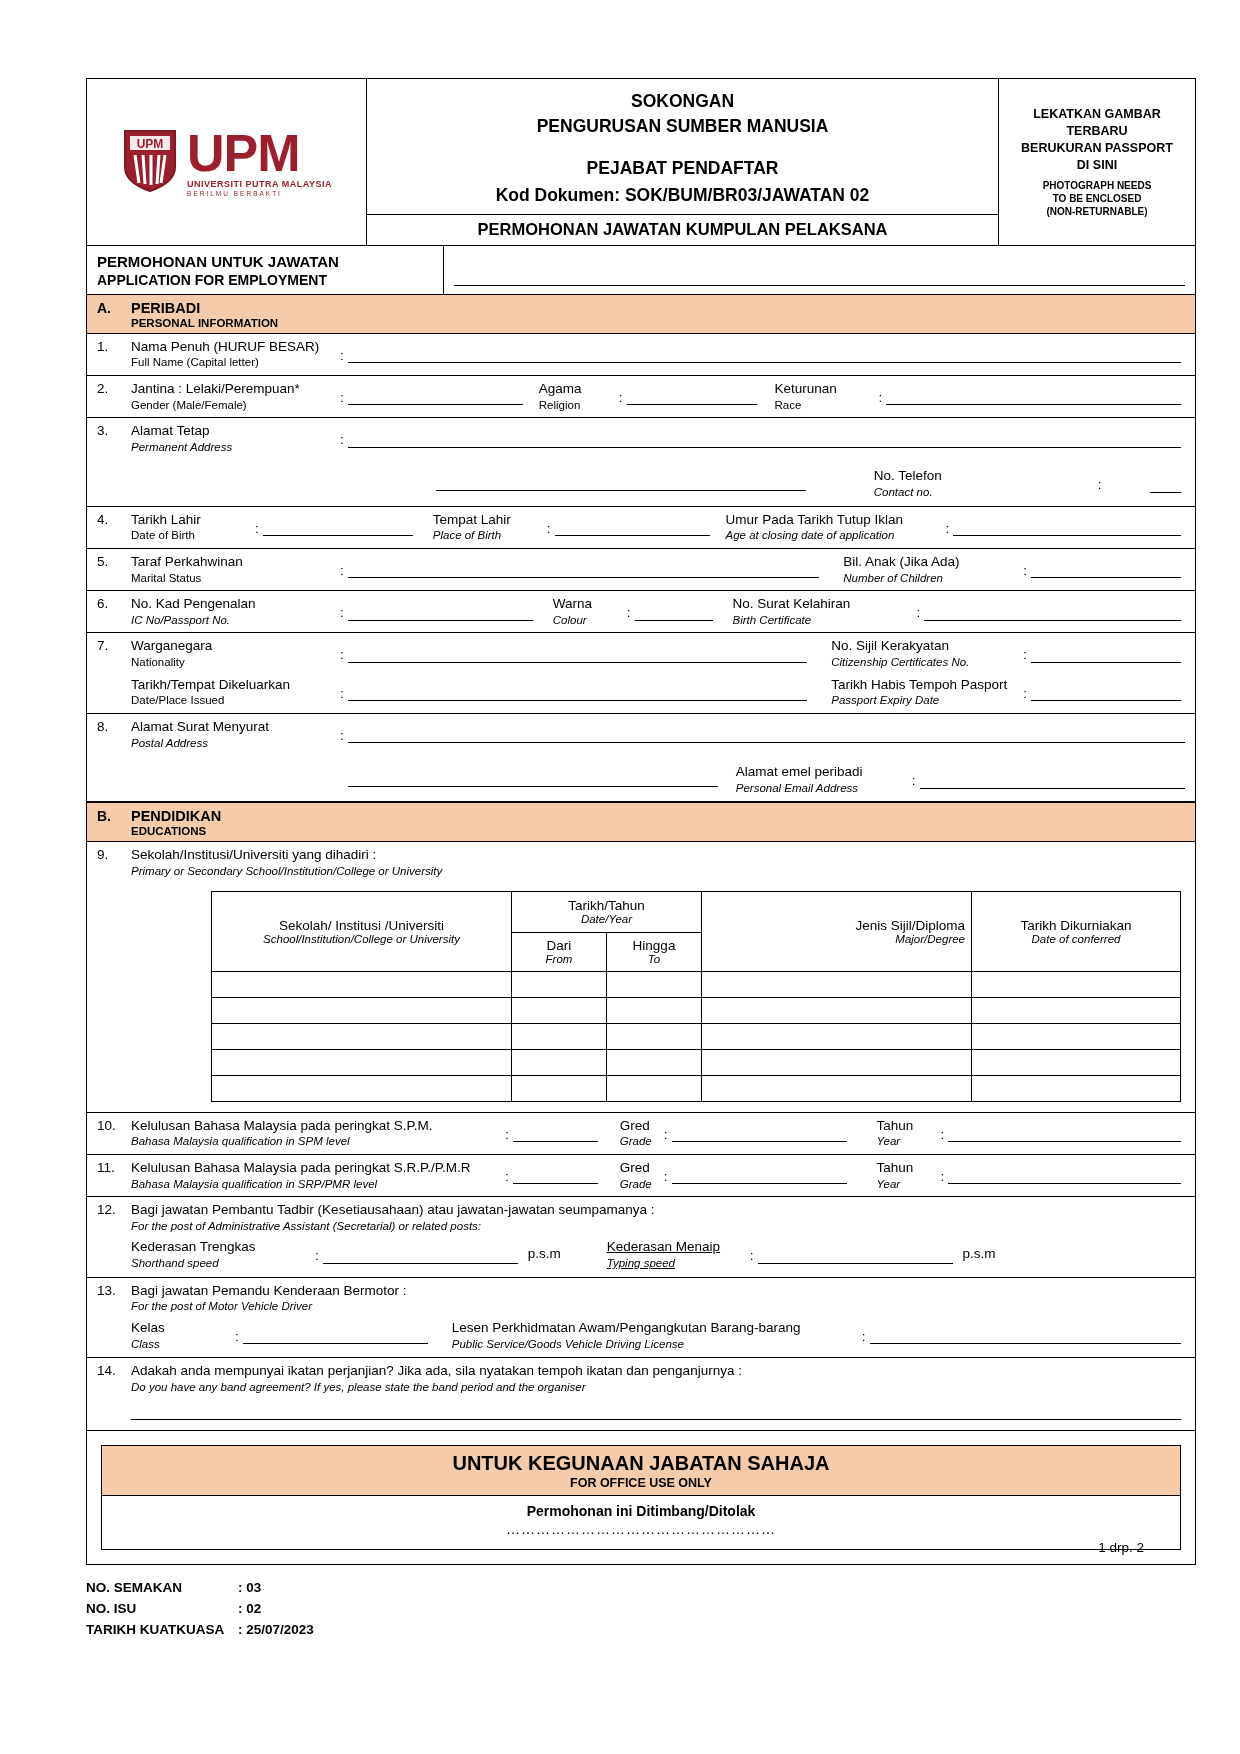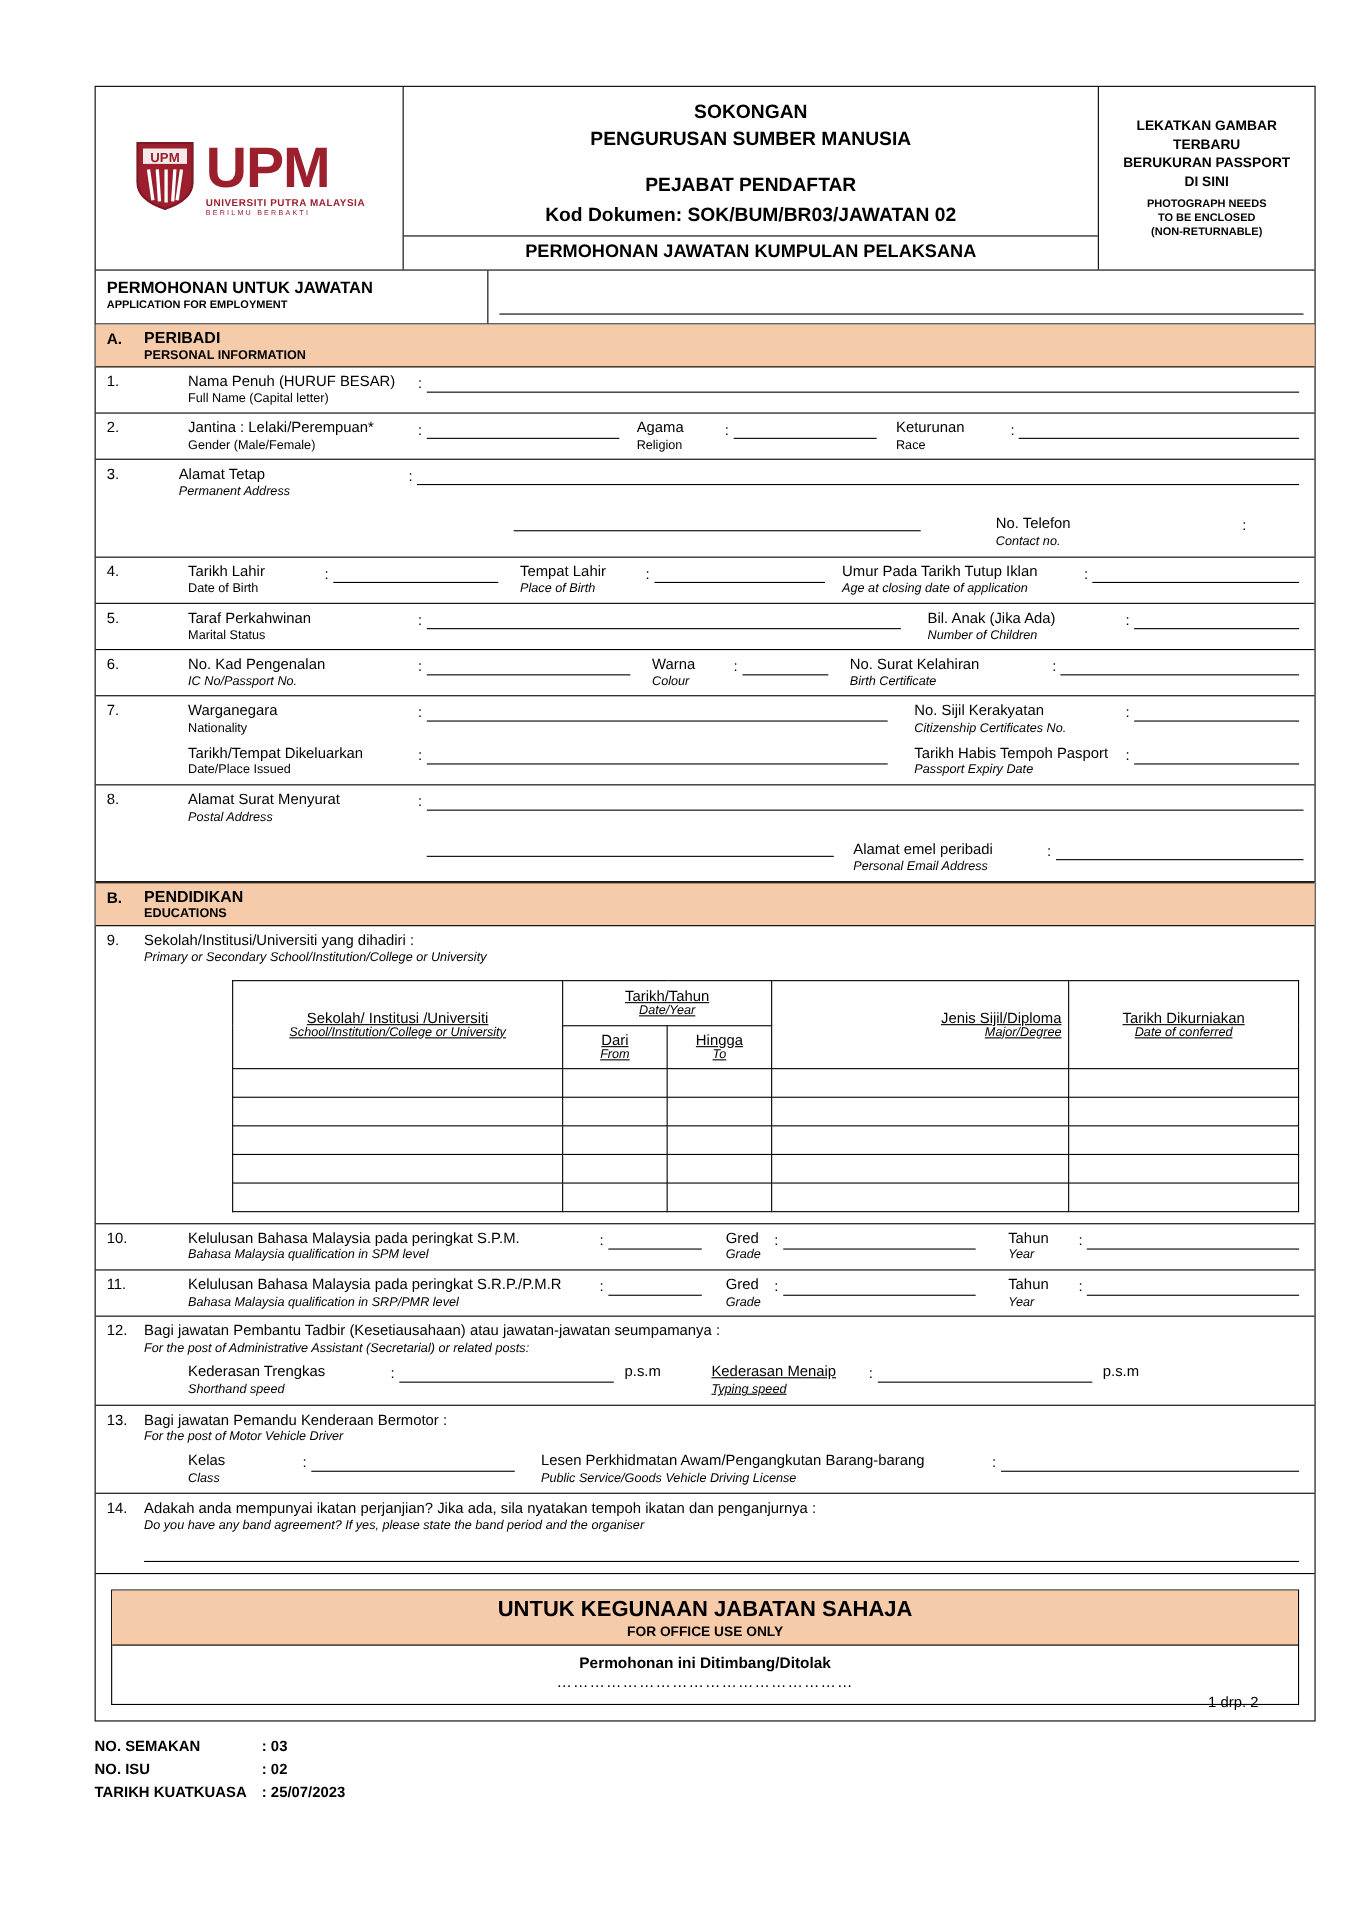--- a/index.html
+++ b/index.html
@@ -53,41 +53,41 @@
   .logo-sub2 { font-size:6.5px; color:#9c1f2e; letter-spacing:2px; margin-top:2px;}
 
   
   .row { display:flex; border-bottom:1px solid #000; }
   .row:last-child { border-bottom:none; }
   .num { width:44px; border-right:none; padding:5px 0 4px 10px; font-size:13.5px; }
   .lbl { font-size:13.5px; line-height:1.25; }
   .sub { font-size:11.5px; font-style:italic; line-height:1.25; }
   .subn { font-size:11.5px; line-height:1.25; }
   .colon { padding:0 4px; font-size:13.5px; }
-  .flexrow { display:flex; align-items:flex-start;margin-left:40px; }
+  .flexrow { display:flex; align-items:center; }
 
   
   .titlerow { display:flex; border-bottom:1.5px solid #000; }
   .titlerow .left { width:356px; padding:7px 10px 6px; }
   .titlerow .left .t1 { font-weight:bold; font-size:15px; }
-  .titlerow .left .t2 { font-weight:bold; font-size:10px; margin-top:2px; }
+  .titlerow .left .t2 { font-weight:bold; font-size:14px; margin-top:2px; }
   .titlerow .right { flex:1; border-left:1.5px solid #000; padding:20px 10px 8px; }
   .titlerow .right .ul { border-bottom:1px solid #000; height:20px; }
 
   
   .band { background:#f5cba9; display:flex; border-bottom:1px solid #000; }
   .band .num { width:44px; padding:5px 0 4px 10px; font-weight:bold; font-size:14px; }
   .band .txt { padding:5px 0 4px 0; }
   .band .txt .b1 { font-weight:bold; font-size:14.5px; }
   .band .txt .b2 { font-weight:bold; font-size:11.5px; margin-top:1px; }
 
   
   table.edu { width:100%; border-collapse:collapse; }
   table.edu td, table.edu th { border:1px solid #000; }
-  table.edu th { font-weight:normal;text-decoration:underline; }
+  table.edu th { font-weight:normal; }
   .th1 { font-size:13.5px; }
   .th2 { font-size:11.5px; font-style:italic; }
 
   
   .office {
     margin:14px 14px 0 14px; border:1px solid #000;
   }
   .office .top { background:#f5cba9; text-align:center; padding:6px 4px 5px; border-bottom:1px solid #000;}
   .office .top .o1 { font-weight:bold; font-size:20px; }
   .office .top .o2 { font-weight:bold; font-size:12.5px; margin-top:1px;}

